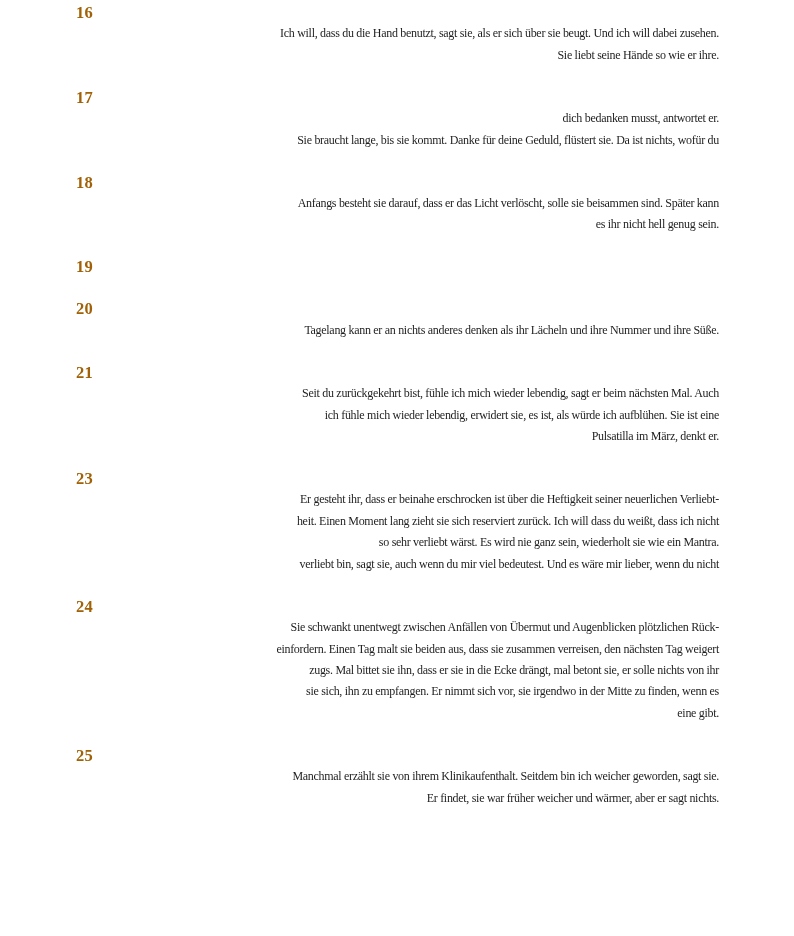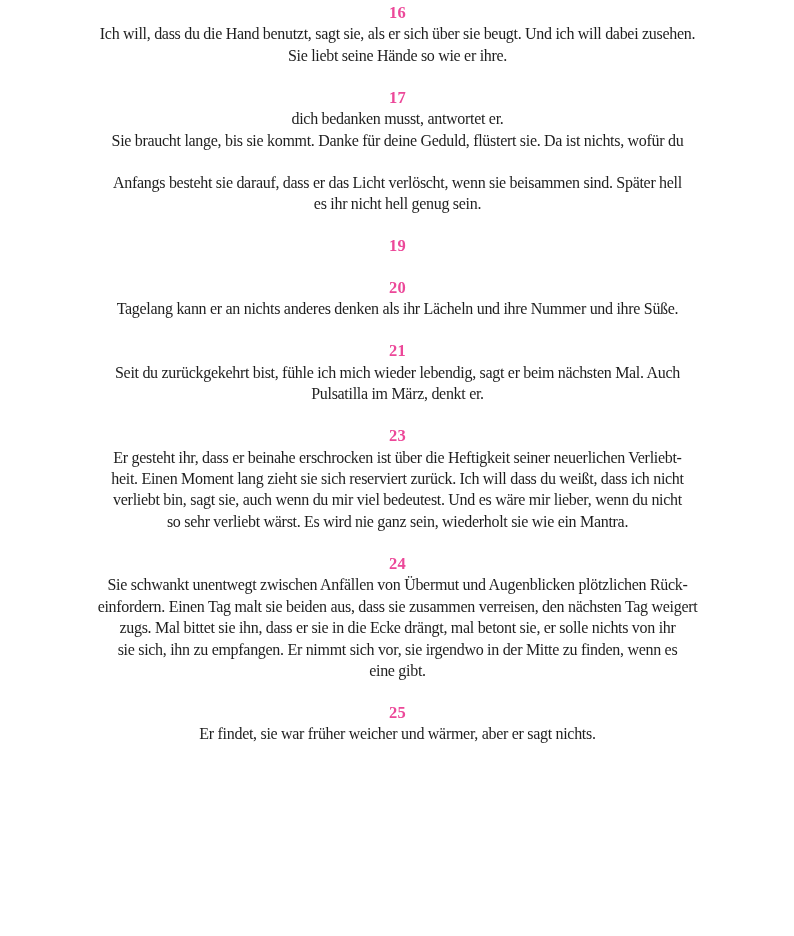--- a/index.html
+++ b/index.html
@@ -22,88 +22,90 @@
   }
   .sect {
     width: 643px;
     margin-bottom: 20.6px;
   }
   .sect:last-child {
     margin-bottom: 16px;
   }
   .num {
     width: 643px;
-    text-align: center;
     font-weight: bold;
     font-size: 16.5px;
     line-height: 21.4px;
-    color: #ec4899;
+    color: #a16207;
     letter-spacing: 0.2px;
   }
   .line {
-    font-size: 16px;
+    font-size: 12px;
     line-height: 21.4px;
     letter-spacing: -0.3px;
     white-space: nowrap;
-    text-align: center;
+    text-align: right;
   }
 </style>
 </head>
 <body>
 
 <div class="page">
 
   <section class="sect">
     <div class="num">16</div>
     <div class="line">Ich will, dass du die Hand benutzt, sagt sie, als er sich über sie beugt. Und ich will dabei zusehen.</div>
     <div class="line">Sie liebt seine Hände so wie er ihre.</div>
   </section>
 
   <section class="sect">
     <div class="num">17</div>
     <div class="line">dich bedanken musst, antwortet er.</div>
     <div class="line">Sie braucht lange, bis sie kommt. Danke für deine Geduld, flüstert sie. Da ist nichts, wofür du</div>
   </section>
 
   <section class="sect">
-    <div class="line">Anfangs besteht sie darauf, dass er das Licht verlöscht, wenn sie beisammen sind. Später hell</div>
+    <div class="num">18</div>
+    <div class="line">Anfangs besteht sie darauf, dass er das Licht verlöscht, solle sie beisammen sind. Später kann</div>
     <div class="line">es ihr nicht hell genug sein.</div>
   </section>
 
   <section class="sect">
     <div class="num">19</div>
   </section>
 
   <section class="sect">
     <div class="num">20</div>
     <div class="line">Tagelang kann er an nichts anderes denken als ihr Lächeln und ihre Nummer und ihre Süße.</div>
   </section>
 
   <section class="sect">
     <div class="num">21</div>
     <div class="line">Seit du zurückgekehrt bist, fühle ich mich wieder lebendig, sagt er beim nächsten Mal. Auch</div>
+    <div class="line">ich fühle mich wieder lebendig, erwidert sie, es ist, als würde ich aufblühen. Sie ist eine</div>
     <div class="line">Pulsatilla im März, denkt er.</div>
   </section>
 
 
   <section class="sect">
     <div class="num">23</div>
     <div class="line">Er gesteht ihr, dass er beinahe erschrocken ist über die Heftigkeit seiner neuerlichen Verliebt-</div>
     <div class="line">heit. Einen Moment lang zieht sie sich reserviert zurück. Ich will dass du weißt, dass ich nicht</div>
+    <div class="line">so sehr verliebt wärst. Es wird nie ganz sein, wiederholt sie wie ein Mantra.</div>
     <div class="line">verliebt bin, sagt sie, auch wenn du mir viel bedeutest. Und es wäre mir lieber, wenn du nicht</div>
-    <div class="line">so sehr verliebt wärst. Es wird nie ganz sein, wiederholt sie wie ein Mantra.</div>
   </section>
 
   <section class="sect">
     <div class="num">24</div>
     <div class="line">Sie schwankt unentwegt zwischen Anfällen von Übermut und Augenblicken plötzlichen Rück-</div>
     <div class="line">einfordern. Einen Tag malt sie beiden aus, dass sie zusammen verreisen, den nächsten Tag weigert</div>
     <div class="line">zugs. Mal bittet sie ihn, dass er sie in die Ecke drängt, mal betont sie, er solle nichts von ihr</div>
     <div class="line">sie sich, ihn zu empfangen. Er nimmt sich vor, sie irgendwo in der Mitte zu finden, wenn es</div>
     <div class="line">eine gibt.</div>
   </section>
 
   <section class="sect">
     <div class="num">25</div>
+    <div class="line">Manchmal erzählt sie von ihrem Klinikaufenthalt. Seitdem bin ich weicher geworden, sagt sie.</div>
     <div class="line">Er findet, sie war früher weicher und wärmer, aber er sagt nichts.</div>
   </section>
 
 </div>
 
 </body></html>

